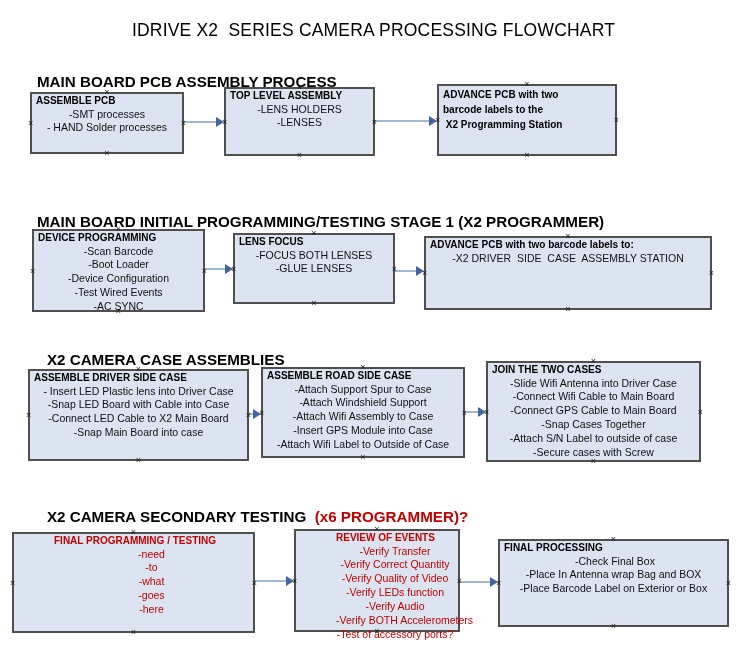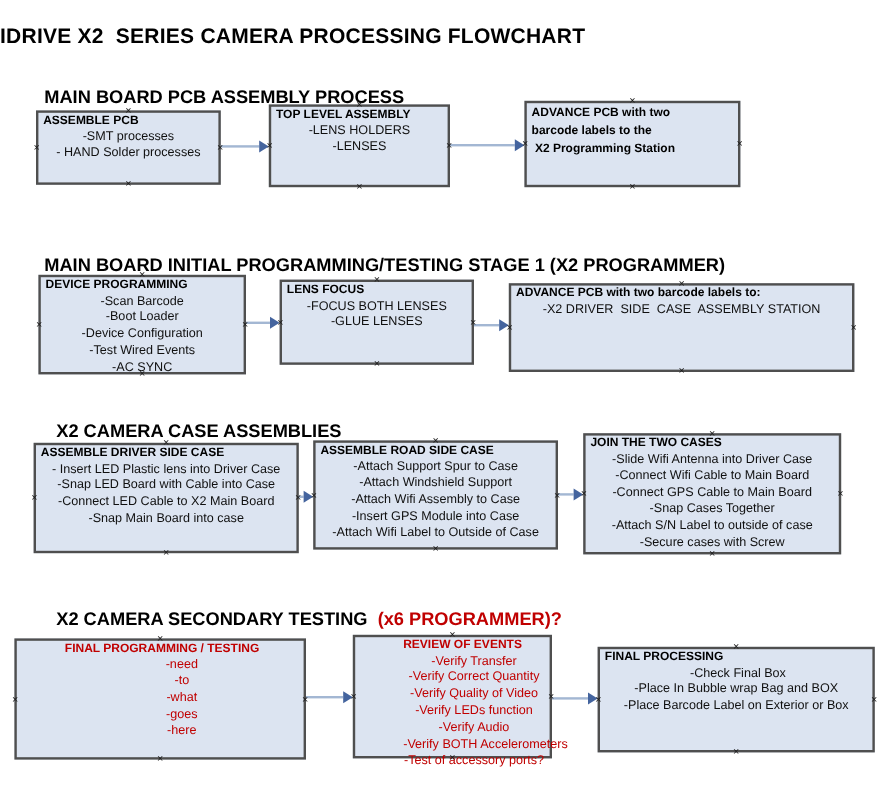--- a/index.html
+++ b/index.html
@@ -1,20 +1,20 @@
 <!DOCTYPE html>
 <html style="--box-fill: #dce4f1; --box-border: #4f4f4f; --red-text: #c00000; --arrow-line: #a3b7d3; --arrow-head: #44649e;"><head>
 <meta charset="utf-8">
 <style>
   html,body{margin:0;padding:0;background:#fff;}
   body{font-family:"Liberation Sans",sans-serif;}
   .canvas{position:relative;width:747px;height:662px;background:#ffffff;overflow:hidden;}
 
-  .title{position:absolute;top:20px;left:0;right:0;
-         font-weight:bold;font-size:17.5px;color:#000;white-space:pre;letter-spacing:.2px;}
+  .title{position:absolute;top:20px;left:0;right:0;text-align:center;
+         font-weight:normal;font-size:17.5px;color:#000;white-space:pre;letter-spacing:.2px;}
 
   .sec-heading{position:absolute;font-weight:bold;font-size:15.2px;color:#000;white-space:pre;}
   .sec-heading .accent{color:var(--red-text,#c00000);text-align:center;}
 
   .fbox{position:absolute;background:var(--box-fill,#dce4f1);
         border:2px solid var(--box-border,#4f4f4f);
         box-sizing:border-box;padding:1px 4px;overflow:visible;}
   .box-title{font-weight:bold;font-size:10px;line-height:1.25;color:#000;white-space:pre-wrap;}
   .title-only .box-title{line-height:1.5;}
   .box-item{font-size:10.5px;line-height:1.33;color:#101010;white-space:pre;text-align:center;}
@@ -203,21 +203,21 @@
       </div>
   <i class="ax t">×</i>
       <i class="ax b">×</i>
       <i class="ax l">×</i>
       <i class="ax r">×</i>
     </div>
   <div class="fbox" style="left:498px;top:539px;width:231px;height:88px">
     <div class="box-title">FINAL PROCESSING</div>
     <div class="box-items">
         <div class="box-item"> -Check Final Box</div>
-        <div class="box-item">-Place In Bubble wrap Bag and BOX</div>
+        <div class="box-item">-Place In Antenna wrap Bag and BOX</div>
         <div class="box-item">-Place Barcode Label on Exterior or Box</div>
       </div>
   <i class="ax t">×</i>
       <i class="ax b">×</i>
       <i class="ax l">×</i>
       <i class="ax r">×</i>
     </div>
 
   <div class="arrow" style="left:255px;top:580px;width:31px"></div>
   <div class="arrow" style="left:460px;top:581px;width:30px"></div>

